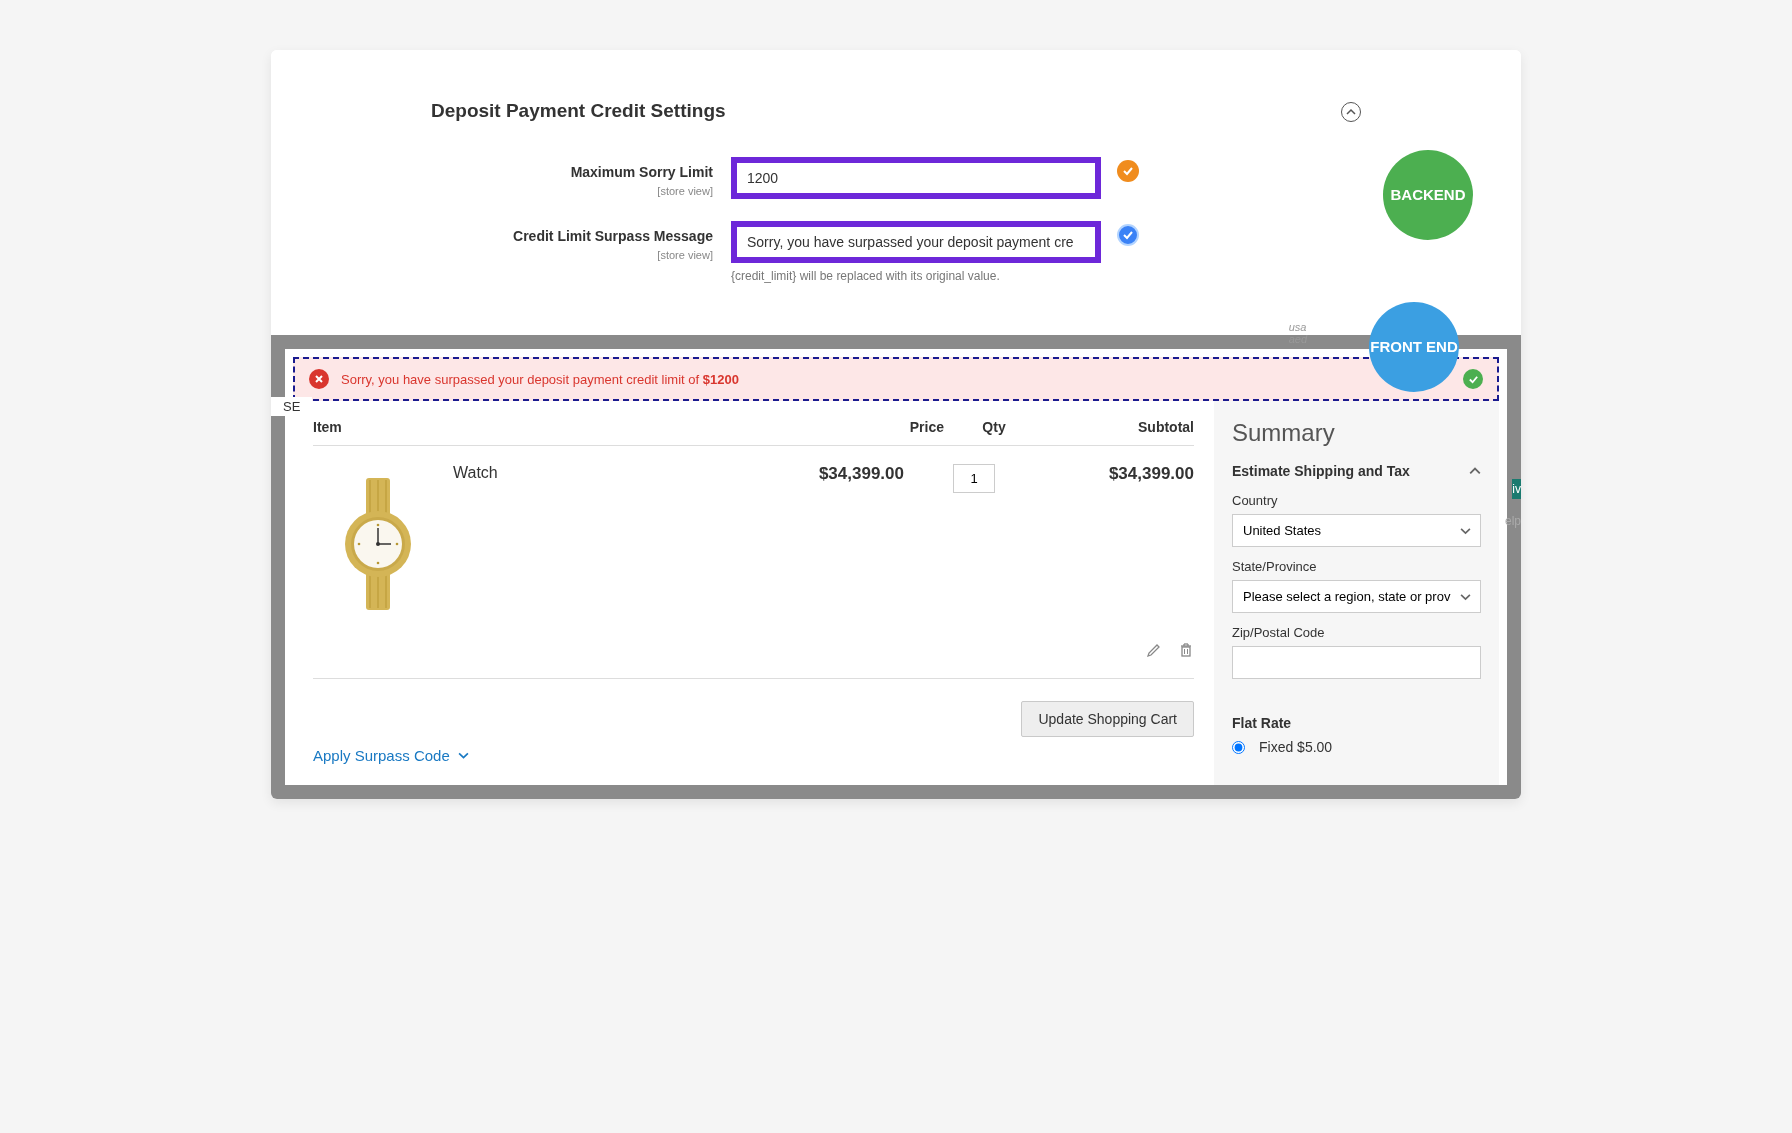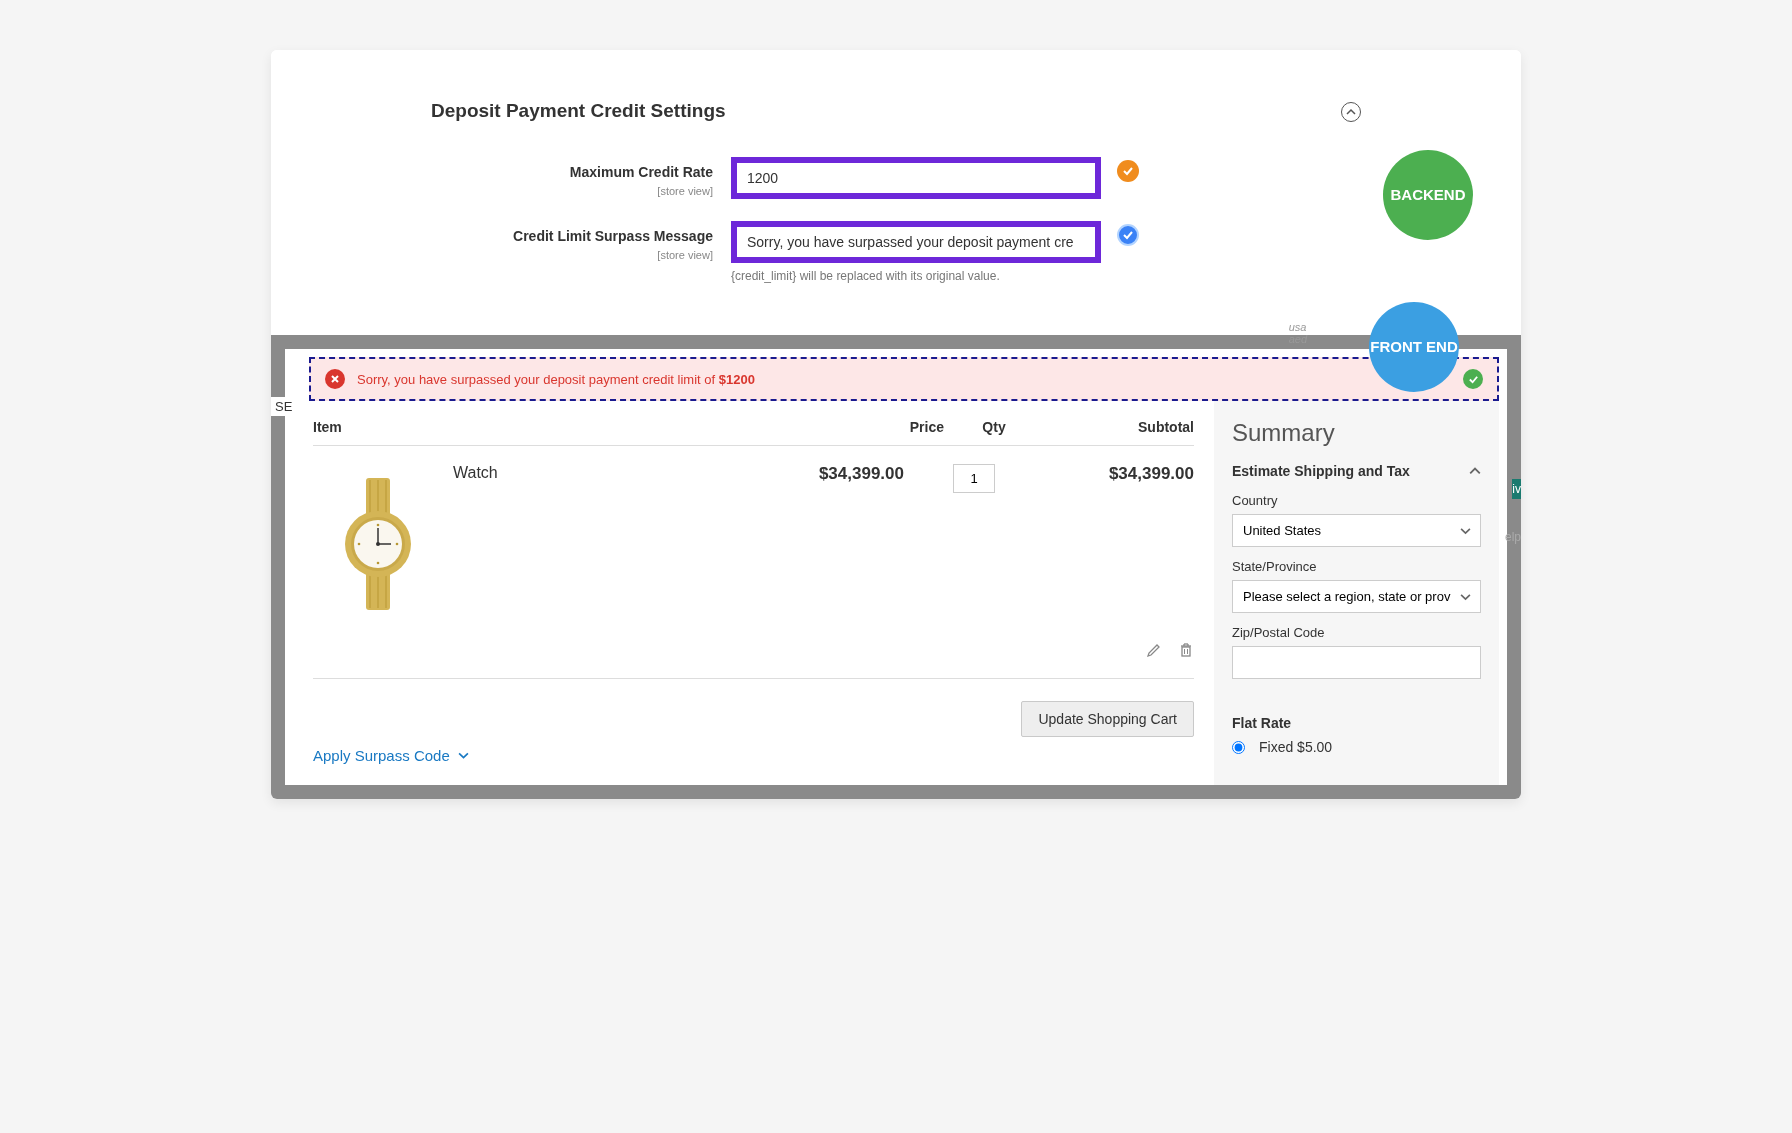--- a/index.html
+++ b/index.html
@@ -126,21 +126,21 @@
   border-right: 14px solid #8a8a8a;
   border-bottom: 14px solid #8a8a8a;
   background: #fff;
   position: relative;
 }
 .se-fragment {
   position: absolute;
   left: -14px;
   top: 48px;
   background: #fff;
-  padding: 2px 4px;
+  padding: 2px 12px;
   font-size: 13px;
   color: #333;
 }
 .usa-fragment {
   position: absolute;
   right: 200px;
   top: -28px;
   font-size: 11px;
   color: #999;
   font-style: italic;
@@ -151,26 +151,26 @@
   right: -14px;
   top: 130px;
   background: #1a7a6f;
   color: #fff;
   font-size: 12px;
   padding: 3px 0;
 }
 .elp-fragment {
   position: absolute;
   right: -14px;
-  top: 181px;
+  top: 165px;
   color: #aaa;
   font-size: 12px;
 }
 .error-banner {
-  margin: 8px 8px 0 24px;
+  margin: 8px 8px 0 8px;
   background: #fde7e7;
   border: 2px dashed #1a1a8f;
   padding: 10px 14px;
   display: flex;
   align-items: center;
   gap: 12px;
 }
 .error-icon {
   width: 20px;
   height: 20px;
@@ -359,21 +359,21 @@
     <div class="collapse-icon">
       <svg viewBox="0 0 10 10">
           <path d="M1 7 L5 3 L9 7" stroke="#555" stroke-width="1.5" fill="none"></path>
         </svg>
     </div>
 
     <div class="badge-circle badge-backend">BACKEND</div>
 
     <div class="form-row">
       <div class="form-label-col">
-        <span class="form-label">Maximum Credit Rate</span>
+        <span class="form-label">Maximum Sorry Limit</span>
         <span class="form-scope">[store view]</span>
       </div>
       <div class="form-input-col">
         <input class="form-input" value="1200" style="">
         <div class="check-badge check-orange">
           <svg viewBox="0 0 12 12">
               <path d="M2 6 L5 9 L10 3" stroke="#fff" stroke-width="2" fill="none"></path>
             </svg>
         </div>
       </div>

